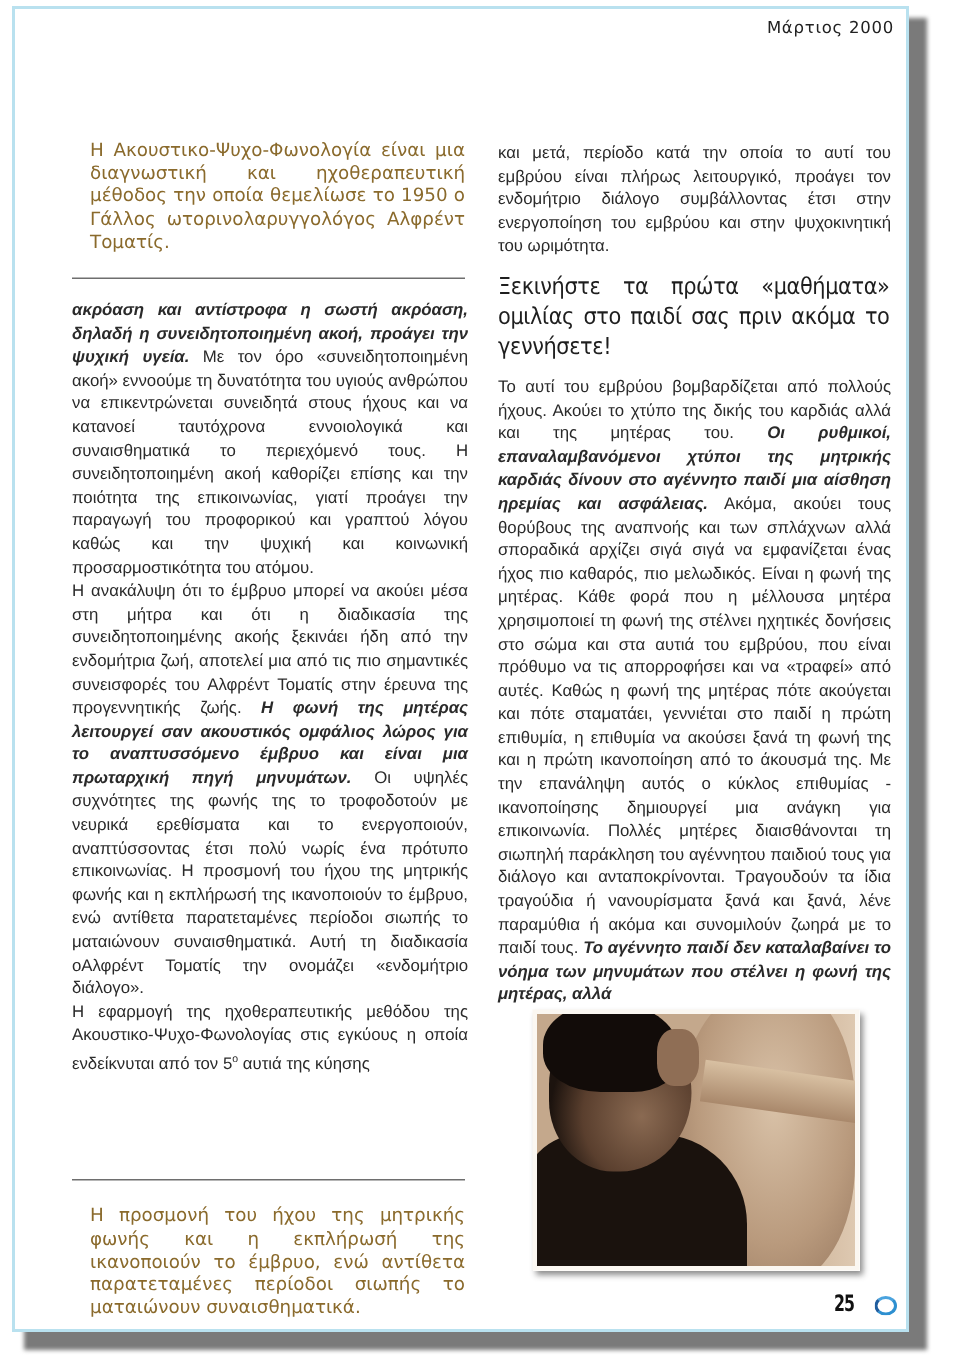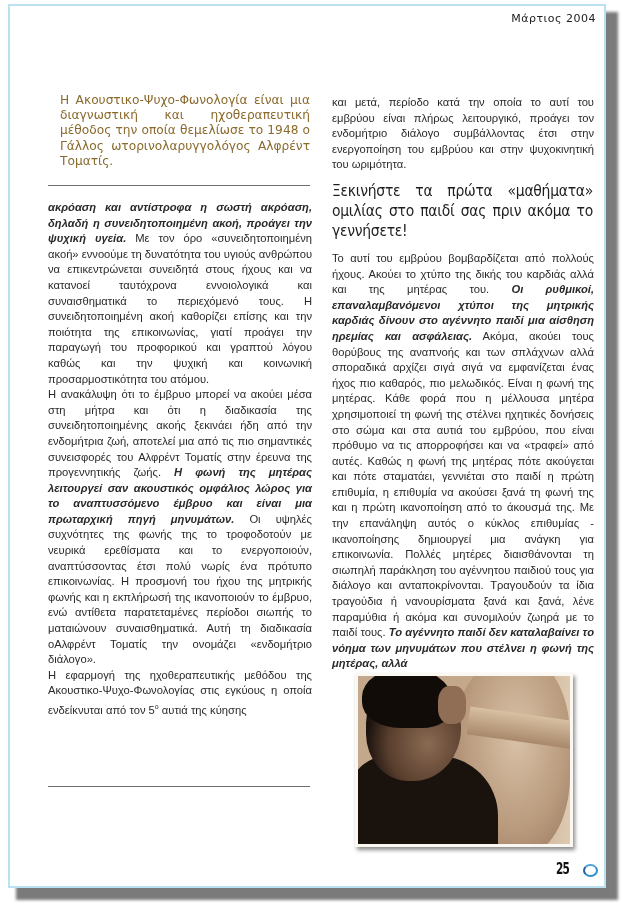--- a/index.html
+++ b/index.html
@@ -80,29 +80,30 @@
     border: 2px solid #2d8fd0; border-radius: 50%; box-sizing: border-box;
     border-left-color: #1f5d9e; border-top-color: #4aa3de;
   }
 </style>
 </head>
 <body>
 
 <div class="shadow"></div>
 <div class="page"></div>
 
-<div class="date">Μάρτιος 2004</div>
+<div class="date">Μάρτιος 2000</div>
 
 <div class="col col-left">
-  <p class="pullquote top">Η Ακουστικο-Ψυχο-Φωνολογία είναι μια διαγνωστική και ηχοθεραπευτική μέθοδος την οποία θεμελίωσε το 1948 ο Γάλλος ωτορινολαρυγγολόγος Αλφρέντ Τοματίς.</p>
+  <p class="pullquote top">Η Ακουστικο-Ψυχο-Φωνολογία είναι μια διαγνωστική και ηχοθεραπευτική μέθοδος την οποία θεμελίωσε το 1950 ο Γάλλος ωτορινολαρυγγολόγος Αλφρέντ Τοματίς.</p>
   <div class="rule" style="margin-top:16px; margin-bottom:14px;"></div>
   <p><span class="bi">ακρόαση και αντίστροφα η σωστή ακρόαση, δηλαδή η συνειδητοποιημένη ακοή, προάγει την ψυχική υγεία.</span><span> Με τον όρο «συνειδητοποιημένη ακοή» εννοούμε τη δυνατότητα του υγιούς ανθρώπου να επικεντρώνεται συνειδητά στους ήχους και να κατανοεί ταυτόχρονα εννοιολογικά και συναισθηματικά το περιεχόμενό τους. Η συνειδητοποιημένη ακοή καθορίζει επίσης και την ποιότητα της επικοινωνίας, γιατί προάγει την παραγωγή του προφορικού και γραπτού λόγου καθώς και την ψυχική και κοινωνική προσαρμοστικότητα του ατόμου.</span></p>
   <p><span>Η ανακάλυψη ότι το έμβρυο μπορεί να ακούει μέσα στη μήτρα και ότι η διαδικασία της συνειδητοποιημένης ακοής ξεκινάει ήδη από την ενδομήτρια ζωή, αποτελεί μια από τις πιο σημαντικές συνεισφορές του Αλφρέντ Τοματίς στην έρευνα της προγεννητικής ζωής. </span><span class="bi">Η φωνή της μητέρας λειτουργεί σαν ακουστικός ομφάλιος λώρος για το αναπτυσσόμενο έμβρυο και είναι μια πρωταρχική πηγή μηνυμάτων.</span><span> Οι υψηλές συχνότητες της φωνής της το τροφοδοτούν με νευρικά ερεθίσματα και το ενεργοποιούν, αναπτύσσοντας έτσι πολύ νωρίς ένα πρότυπο επικοινωνίας. Η προσμονή του ήχου της μητρικής φωνής και η εκπλήρωσή της ικανοποιούν το έμβρυο, ενώ αντίθετα παρατεταμένες περίοδοι σιωπής το ματαιώνουν συναισθηματικά. Αυτή τη διαδικασία οΑλφρέντ Τοματίς την ονομάζει «ενδομήτριο διάλογο».</span></p>
   <p><span>Η εφαρμογή της ηχοθεραπευτικής μεθόδου της Ακουστικο-Ψυχο-Φωνολογίας στις εγκύους η οποία ενδείκνυται από τον 5</span><sup style="font-size:7px;">ο</sup><span> αυτιά της κύησης</span></p>
   <div class="rule" style="margin-top:68px; margin-bottom:16px;"></div>
+  <p class="pullquote bottom">Η προσμονή του ήχου της μητρικής φωνής και η εκπλήρωσή της ικανοποιούν το έμβρυο, ενώ αντίθετα παρατεταμένες περίοδοι σιωπής το ματαιώνουν συναισθηματικά.</p>
 </div>
 
 <div class="col col-right">
   <p>και μετά, περίοδο κατά την οποία το αυτί του εμβρύου είναι πλήρως λειτουργικό, προάγει τον ενδομήτριο διάλογο συμβάλλοντας έτσι στην ενεργοποίηση του εμβρύου και στην ψυχοκινητική του ωριμότητα.</p>
   <div class="heading">Ξεκινήστε τα πρώτα «μαθήματα» ομιλίας στο παιδί σας πριν ακόμα το γεννήσετε!</div>
   <p><span>Το αυτί του εμβρύου βομβαρδίζεται από πολλούς ήχους. Ακούει το χτύπο της δικής του καρδιάς αλλά και της μητέρας του. </span><span class="bi">Οι ρυθμικοί, επαναλαμβανόμενοι χτύποι της μητρικής καρδιάς δίνουν στο αγέννητο παιδί μια αίσθηση ηρεμίας και ασφάλειας.</span><span> Ακόμα, ακούει τους θορύβους της αναπνοής και των σπλάχνων αλλά σποραδικά αρχίζει σιγά σιγά να εμφανίζεται ένας ήχος πιο καθαρός, πιο μελωδικός. Είναι η φωνή της μητέρας. Κάθε φορά που η μέλλουσα μητέρα χρησιμοποιεί τη φωνή της στέλνει ηχητικές δονήσεις στο σώμα και στα αυτιά του εμβρύου, που είναι πρόθυμο να τις απορροφήσει και να «τραφεί» από αυτές. Καθώς η φωνή της μητέρας πότε ακούγεται και πότε σταματάει, γεννιέται στο παιδί η πρώτη επιθυμία, η επιθυμία να ακούσει ξανά τη φωνή της και η πρώτη ικανοποίηση από το άκουσμά της. Με την επανάληψη αυτός ο κύκλος επιθυμίας - ικανοποίησης δημιουργεί μια ανάγκη για επικοινωνία. Πολλές μητέρες διαισθάνονται τη σιωπηλή παράκληση του αγέννητου παιδιού τους για διάλογο και ανταποκρίνονται. Τραγουδούν τα ίδια τραγούδια ή νανουρίσματα ξανά και ξανά, λένε παραμύθια ή ακόμα και συνομιλούν ζωηρά με το παιδί τους. </span><span class="bi">Το αγέννητο παιδί  δεν καταλαβαίνει το νόημα των μηνυμάτων που στέλνει η φωνή της μητέρας, αλλά</span></p>
 </div>
 
 <div class="photo">
   <div class="bg"></div>

